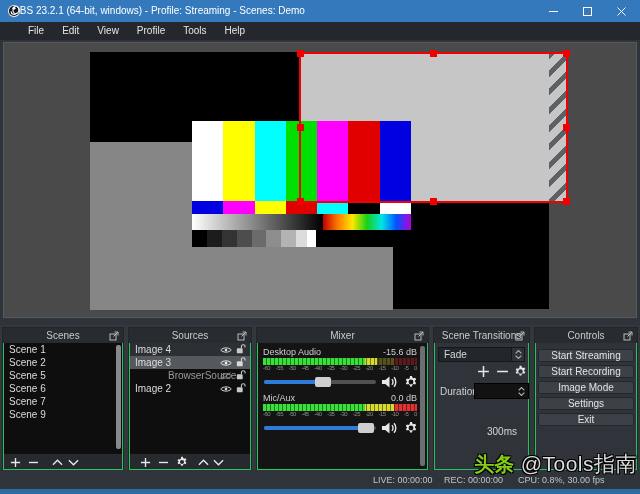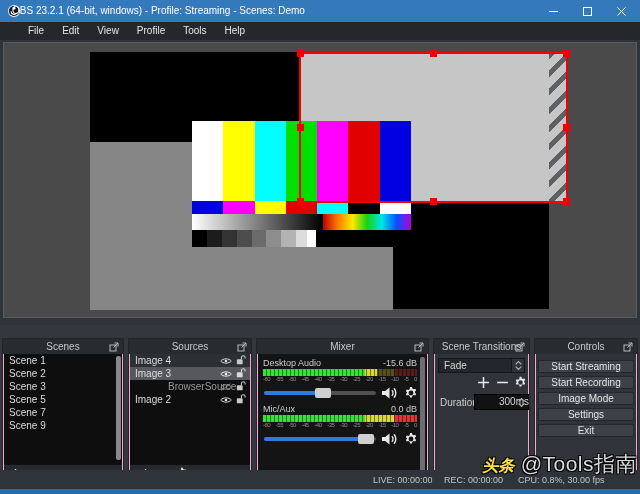--- a/index.html
+++ b/index.html
@@ -43,21 +43,21 @@
 
   
   #selection { left:295px; top:9px; width:269px; height:151px; border:2px solid #f00000; z-index:4; }
   .handle { position:absolute; width:7px; height:7px; background:#f00000; }
   .h-tl{left:-4px;top:-4px}.h-tm{left:calc(50% - 4px);top:-4px}.h-tr{right:-4px;top:-4px}
   .h-ml{left:-4px;top:calc(50% - 4px)}.h-mr{right:-4px;top:calc(50% - 4px)}
   .h-bl{left:-4px;bottom:-4px}.h-bm{left:calc(50% - 4px);bottom:-4px}.h-br{right:-4px;bottom:-4px}
 
   
   #dock-area { position:absolute; left:0; top:325px; width:640px; height:145px; background:#34383d; }
-  .panel { position:absolute; top:13px; height:144px; border:1px solid #22262a; background:#f9a8d4; }
+  .panel { position:absolute; top:2px; height:144px; border:1px solid #22262a; background:#22c55e; }
   .panel-header { height:15px; background:#282c30; position:relative; }
   .panel-header .ph-title { display:block; text-align:center; font-size:10px; line-height:15px; color:#c9c9c9; }
   .dock-icon { position:absolute; right:4px; top:3px; width:10px; height:10px; }
   .list-body { position:absolute; left:1px; right:1px; top:15px; height:110px; background:#0e0e0e; overflow:hidden; }
   .row { height:13px; line-height:13px; font-size:10px; color:#dcdcdc; padding-left:5px; position:relative; white-space:nowrap; }
   .toolbar { position:absolute; left:1px; right:1px; bottom:1px; height:16px; background:#26292d; border-top:1px solid #111; }
   .tbi { position:absolute; top:2px; width:12px; height:12px; display:flex; align-items:center; justify-content:center; }
 
   #panel-scenes { left:2px; width:122px; }
   #scenes-scrollbar { position:absolute; right:1px; top:2px; width:5px; height:104px; background:#87898c; border-radius:2px; }
@@ -95,39 +95,39 @@
   .st-body { position:absolute; inset:15px 1px 1px 1px; background:#30343a; }
   #combo { position:absolute; left:3px; top:4px; right:3px; height:15px; background:#23272b; border:1px solid #15181b; }
   #combo .combo-text { font-size:10px; color:#d8d8d8; line-height:13px; padding-left:5px; }
   #combo .spinner { position:absolute; right:0; top:0; bottom:0; width:13px; background:#2f3337; border-left:1px solid #15181b;
      display:flex; flex-direction:column; align-items:center; justify-content:center; gap:1px; }
   .st-tools { position:absolute; top:22px; left:0; right:0; height:14px; }
   .st-tools .tbi2 { position:absolute; top:0; width:13px; height:13px; display:flex; align-items:center; justify-content:center; }
   #duration-row { position:absolute; top:40px; left:0; right:0; height:16px; }
   #duration-label { position:absolute; left:5px; top:3px; font-size:10px; color:#cfcfcf; }
   #duration-spin { position:absolute; left:39px; top:0; width:55px; height:16px; background:#121212; border:1px solid #000; }
-  #duration-spin .val { font-size:10px; color:#d5d5d5; line-height:14px; padding-left:24px; }
+  #duration-spin .val { font-size:10px; color:#d5d5d5; line-height:14px; padding-left:12px;margin-top:41px; }
   #duration-spin .arrows { position:absolute; right:1px; top:0; bottom:0; width:11px; display:flex; flex-direction:column; align-items:center; justify-content:center; gap:1px; }
 
   
   #panel-controls { left:534px; width:104px; }
   .ctl-body { position:absolute; inset:15px 1px 1px 1px; background:#30343a; }
   .ctl-btn { position:absolute; left:2px; right:2px; height:13px; background:#3c4147; border:1px solid #24282c; border-radius:1px;
      font-size:10px; color:#e3e3e3; text-align:center; line-height:12px; }
 
   
   #statusbar { position:absolute; left:0; top:470px; width:640px; height:19px; background:#2f343a; }
   .status-txt { position:absolute; top:5px; font-size:9px; color:#c4c4c4; white-space:nowrap; }
   #st-live { left:373px; } #st-rec { left:444px; } #st-cpu { left:518px; }
   #bottom-strip { position:absolute; left:0; top:489px; width:640px; height:5px; background:#2b6ca5; }
 
   
   #watermark { position:absolute; right:3px; top:450px; z-index:20; white-space:nowrap;
      text-shadow:-1px -1px 0 #000,1px -1px 0 #000,-1px 1px 0 #000,1px 1px 0 #000; }
-  #watermark .wm-bold { font-size:16px; font-weight:800; color:#fde047;font-style:italic; }
+  #watermark .wm-bold { font-size:20px; font-weight:800; color:#84cc16; }
   #watermark .wm-rest { font-size:21px; color:#dcdcdc; letter-spacing:0.5px; }
 
   svg { display:block; }
 </style>
 </head>
 <body>
 
 <div id="titlebar">
   <span class="abs" style="left:7px;top:4px;width:14px;height:14px;">
     <svg width="14" height="14" viewBox="0 0 16 16">
@@ -223,22 +223,22 @@
       <span class="dock-icon">
         <svg width="10" height="10" viewBox="0 0 10 10">
             <rect x="1" y="3" width="6" height="6" fill="none" stroke="#b9b9b9"></rect>
             <path d="M4.5 5.5 9 1 M5.5 1H9v3.5" stroke="#b9b9b9" fill="none"></path>
           </svg>
       </span>
     </div>
     <div class="list-body">
       <div class="row">Scene 1</div>
       <div class="row">Scene 2</div>
-      <div class="row">Scene 3</div>
       <div class="row">Scene 5</div>
+      <div class="row">Scene 6</div>
       <div class="row">Scene 7</div>
       <div class="row">Scene 9</div>
       <div id="scenes-scrollbar"></div>
     </div>
     <div class="toolbar">
       <span class="tbi" style="left:5px">
           <svg width="11" height="11" viewBox="0 0 12 12">
             <path d="M6 1v10M1 6h10" stroke="#e8e8e8" stroke-width="1.5"></path>
           </svg>
         </span>

